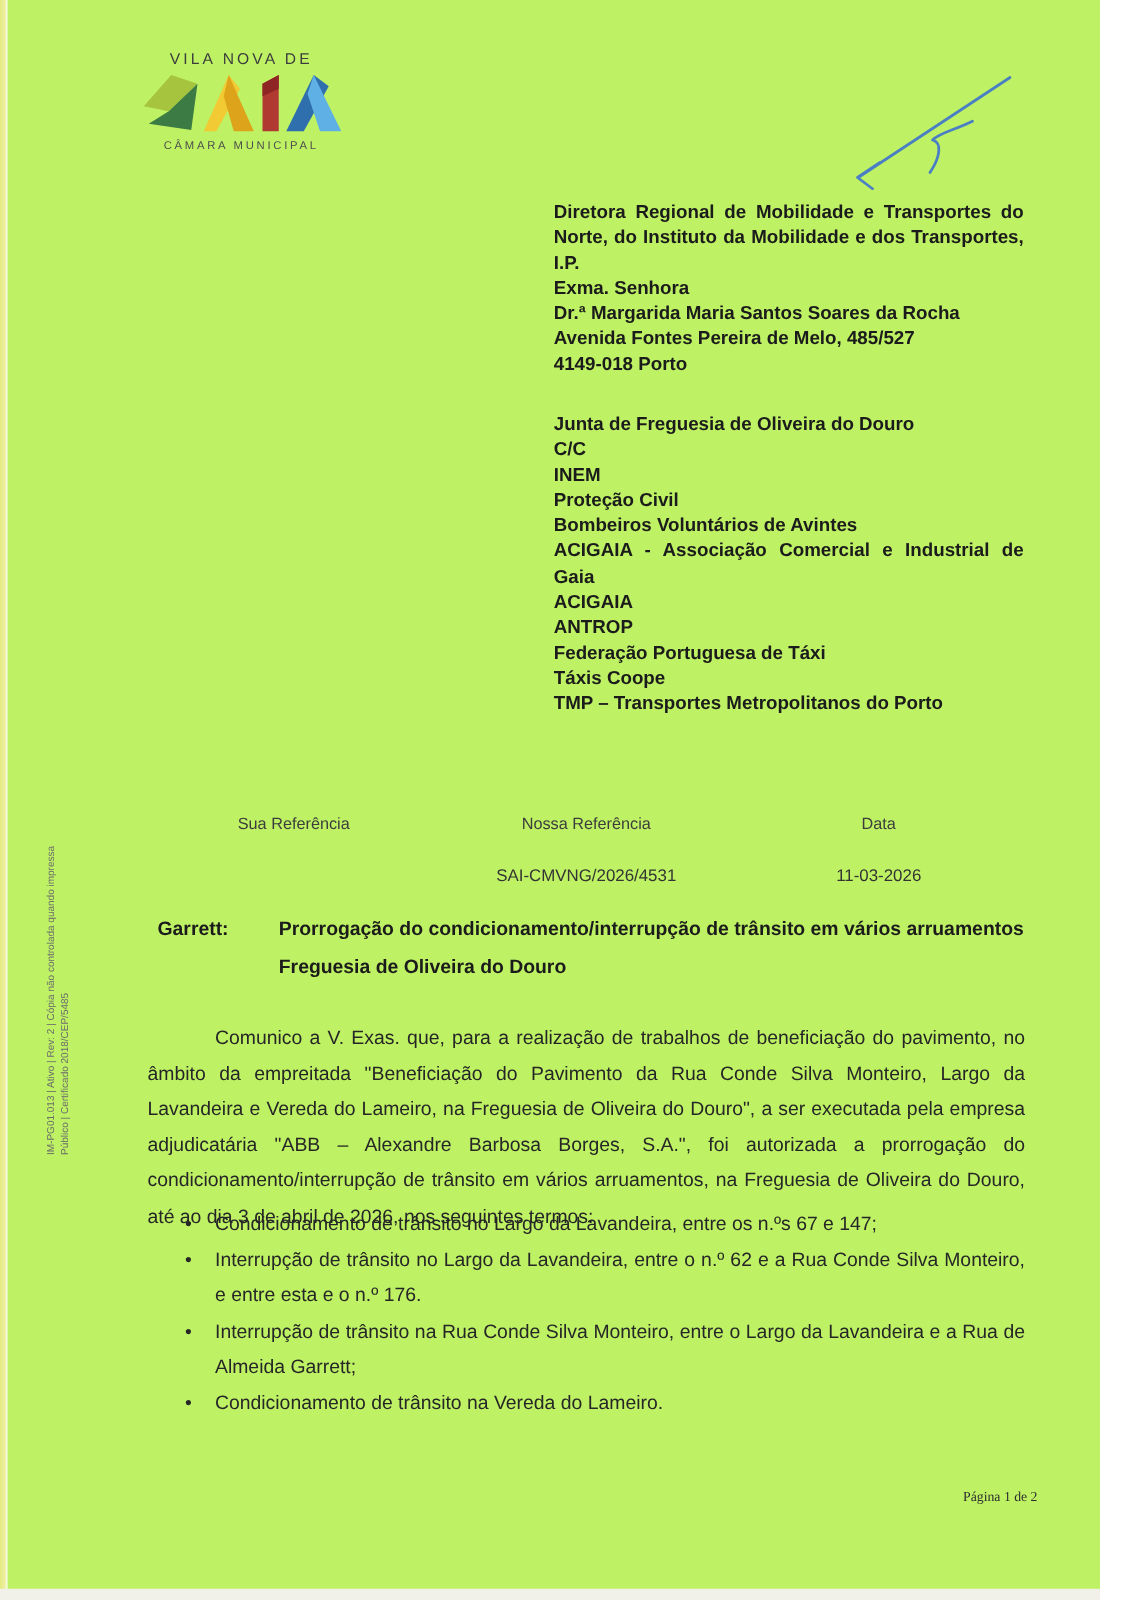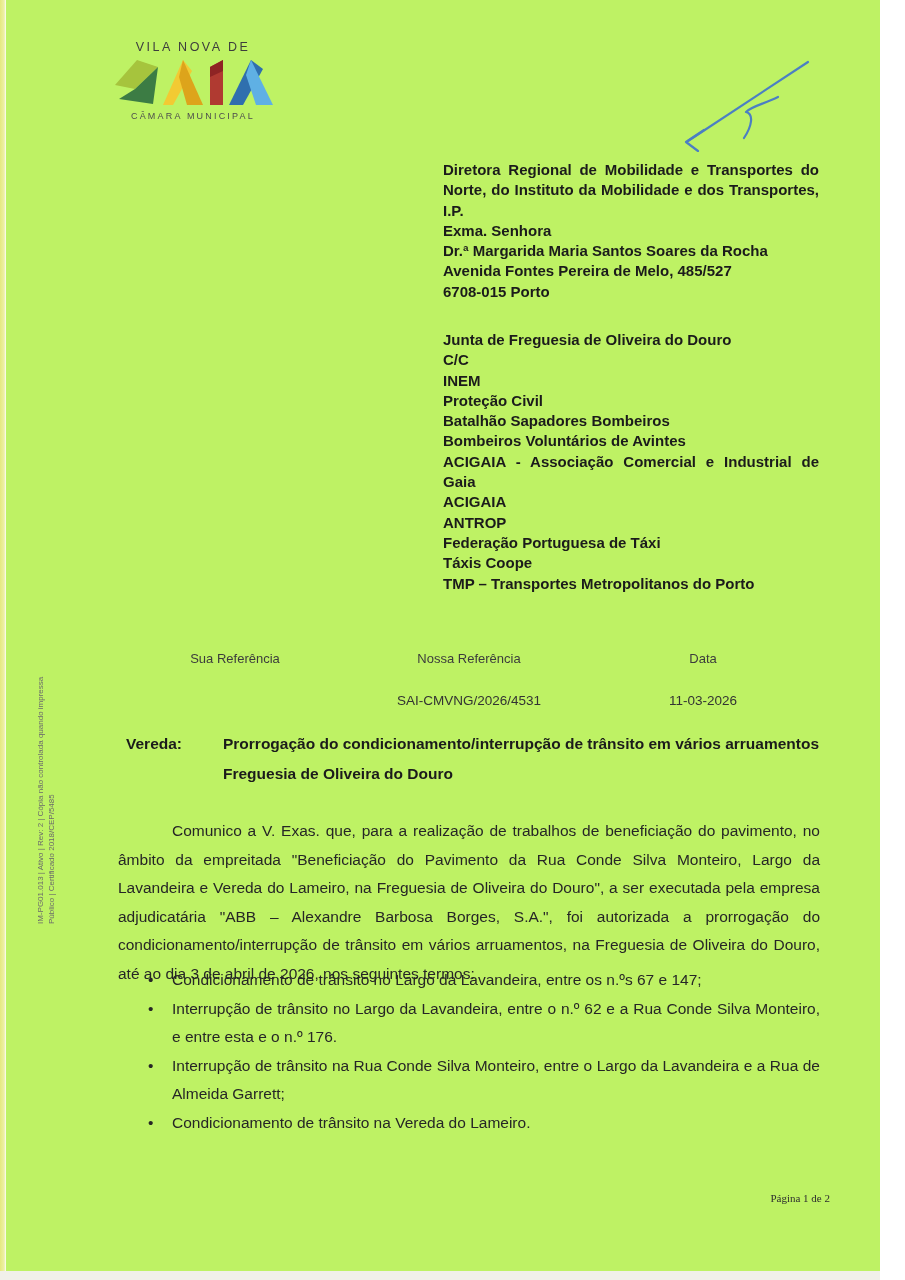--- a/index.html
+++ b/index.html
@@ -120,29 +120,28 @@
       <path d="M56,88 L38,100 L50,109" stroke="#4b7fc4"></path>
       <path d="M130,55 C116,62 104,64 98,70 C106,72 104,84 96,96" stroke="#4b7fc4"></path>
     </g>
   </svg>
 
   <div class="recipient">
     <p>Diretora Regional de Mobilidade e Transportes do Norte, do Instituto da Mobilidade e dos Transportes, I.P.</p>
     <p>Exma. Senhora</p>
     <p>Dr.ª Margarida Maria Santos Soares da Rocha</p>
     <p>Avenida Fontes Pereira de Melo, 485/527</p>
-    <p>6708-015 Porto</p>
+    <p>4149-018 Porto</p>
   </div>
 
   <div class="cc-block">
     <p>Junta de Freguesia de Oliveira do Douro</p>
     <p>C/C</p>
     <p>INEM</p>
     <p>Proteção Civil</p>
-    <p>Batalhão Sapadores Bombeiros</p>
     <p>Bombeiros Voluntários de Avintes</p>
     <p class="just">ACIGAIA - Associação Comercial e Industrial de Gaia</p>
     <p>ACIGAIA</p>
     <p>ANTROP</p>
     <p>Federação Portuguesa de Táxi</p>
     <p>Táxis Coope</p>
     <p>TMP – Transportes Metropolitanos do Porto</p>
   </div>
 
   <div class="refs">
@@ -154,21 +153,21 @@
       <div class="label">Nossa Referência</div>
       <div class="value">SAI-CMVNG/2026/4531</div>
     </div>
     <div class="col">
       <div class="label">Data</div>
       <div class="value">11-03-2026</div>
     </div>
   </div>
 
   <div class="subject">
-    <div class="subject-label">Vereda:</div>
+    <div class="subject-label">Garrett:</div>
     <div class="subject-lines">
       <div>Prorrogação do condicionamento/interrupção de trânsito em vários arruamentos</div>
       <div>Freguesia de Oliveira do Douro</div>
     </div>
   </div>
 
   <div class="body-par">Comunico a V. Exas. que, para a realização de trabalhos de beneficiação do pavimento, no âmbito da empreitada "Beneficiação do Pavimento da Rua Conde Silva Monteiro, Largo da Lavandeira e Vereda do Lameiro, na Freguesia de Oliveira do Douro", a ser executada pela empresa adjudicatária "ABB – Alexandre Barbosa Borges, S.A.", foi autorizada a prorrogação do condicionamento/interrupção de trânsito em vários arruamentos, na Freguesia de Oliveira do Douro, até ao dia  3 de abril de 2026, nos seguintes termos:</div>
 
   <div class="bullets">
     <div class="bullet-row">

